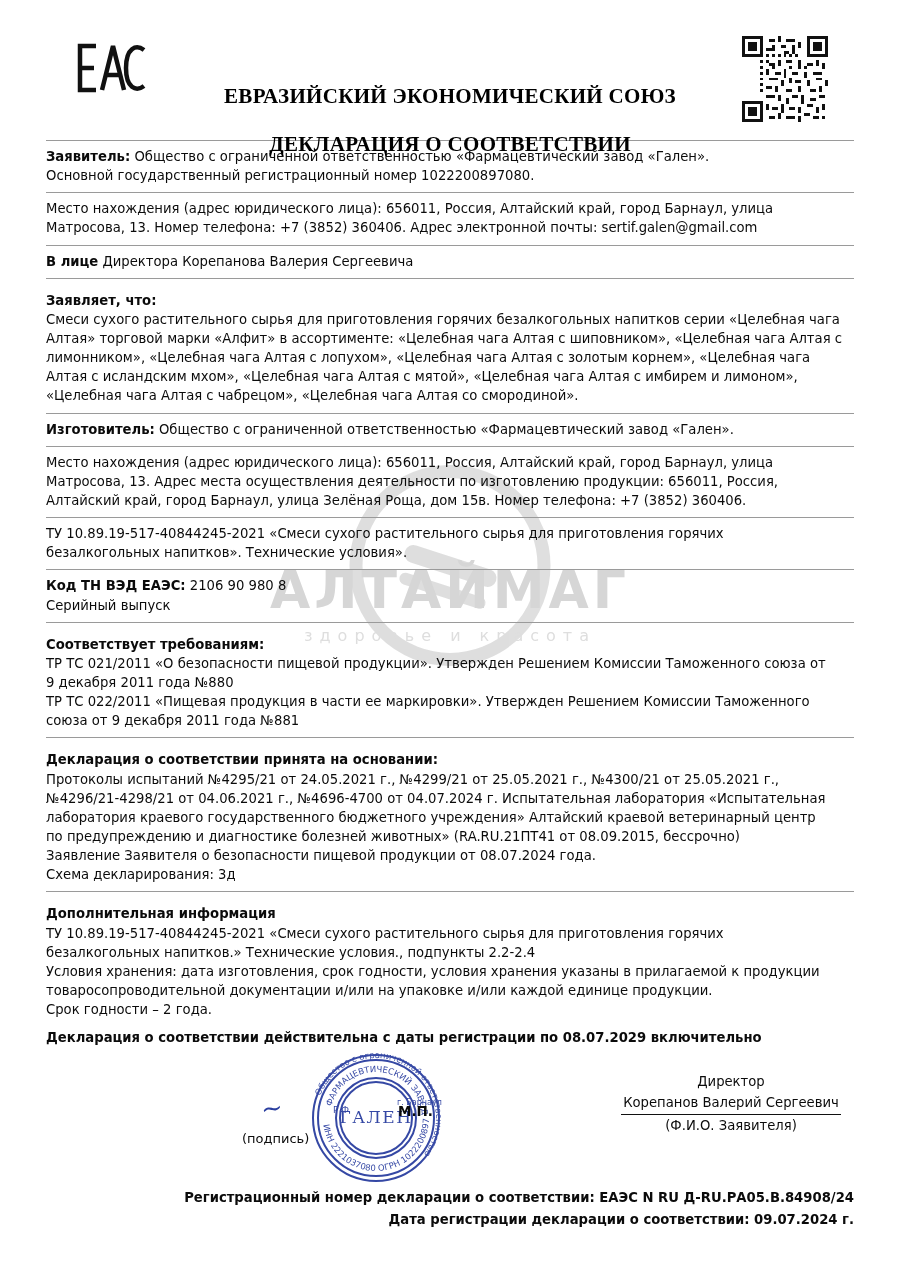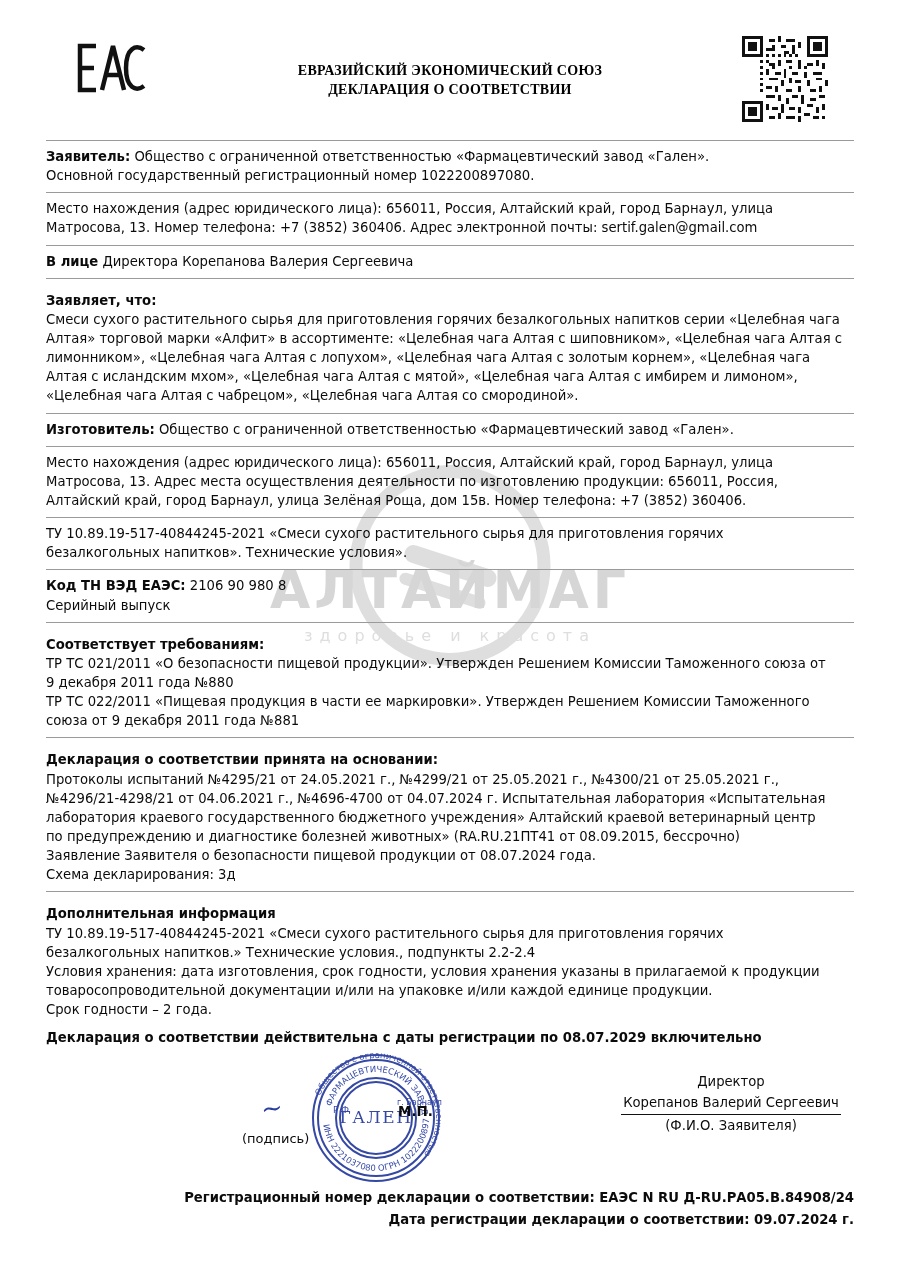--- a/index.html
+++ b/index.html
@@ -83,24 +83,25 @@
   .eac-mark svg { display:block; }
   .title-block {
     position: absolute;
     left: 0; right: 0;
     top: 62px;
     text-align: center;
   }
   .title-line {
     font-family: "Liberation Serif", serif;
     font-weight: bold;
-    font-size: 14px;
+    font-size: 21px;
     letter-spacing: .3px;
     color: #000;
     line-height: 1.35;
+    margin-top: 20px;
   }
   .qr {
     position: absolute;
     right: 26px;
     top: 36px;
     width: 86px;
     height: 86px;
   }
   
   .sep {

